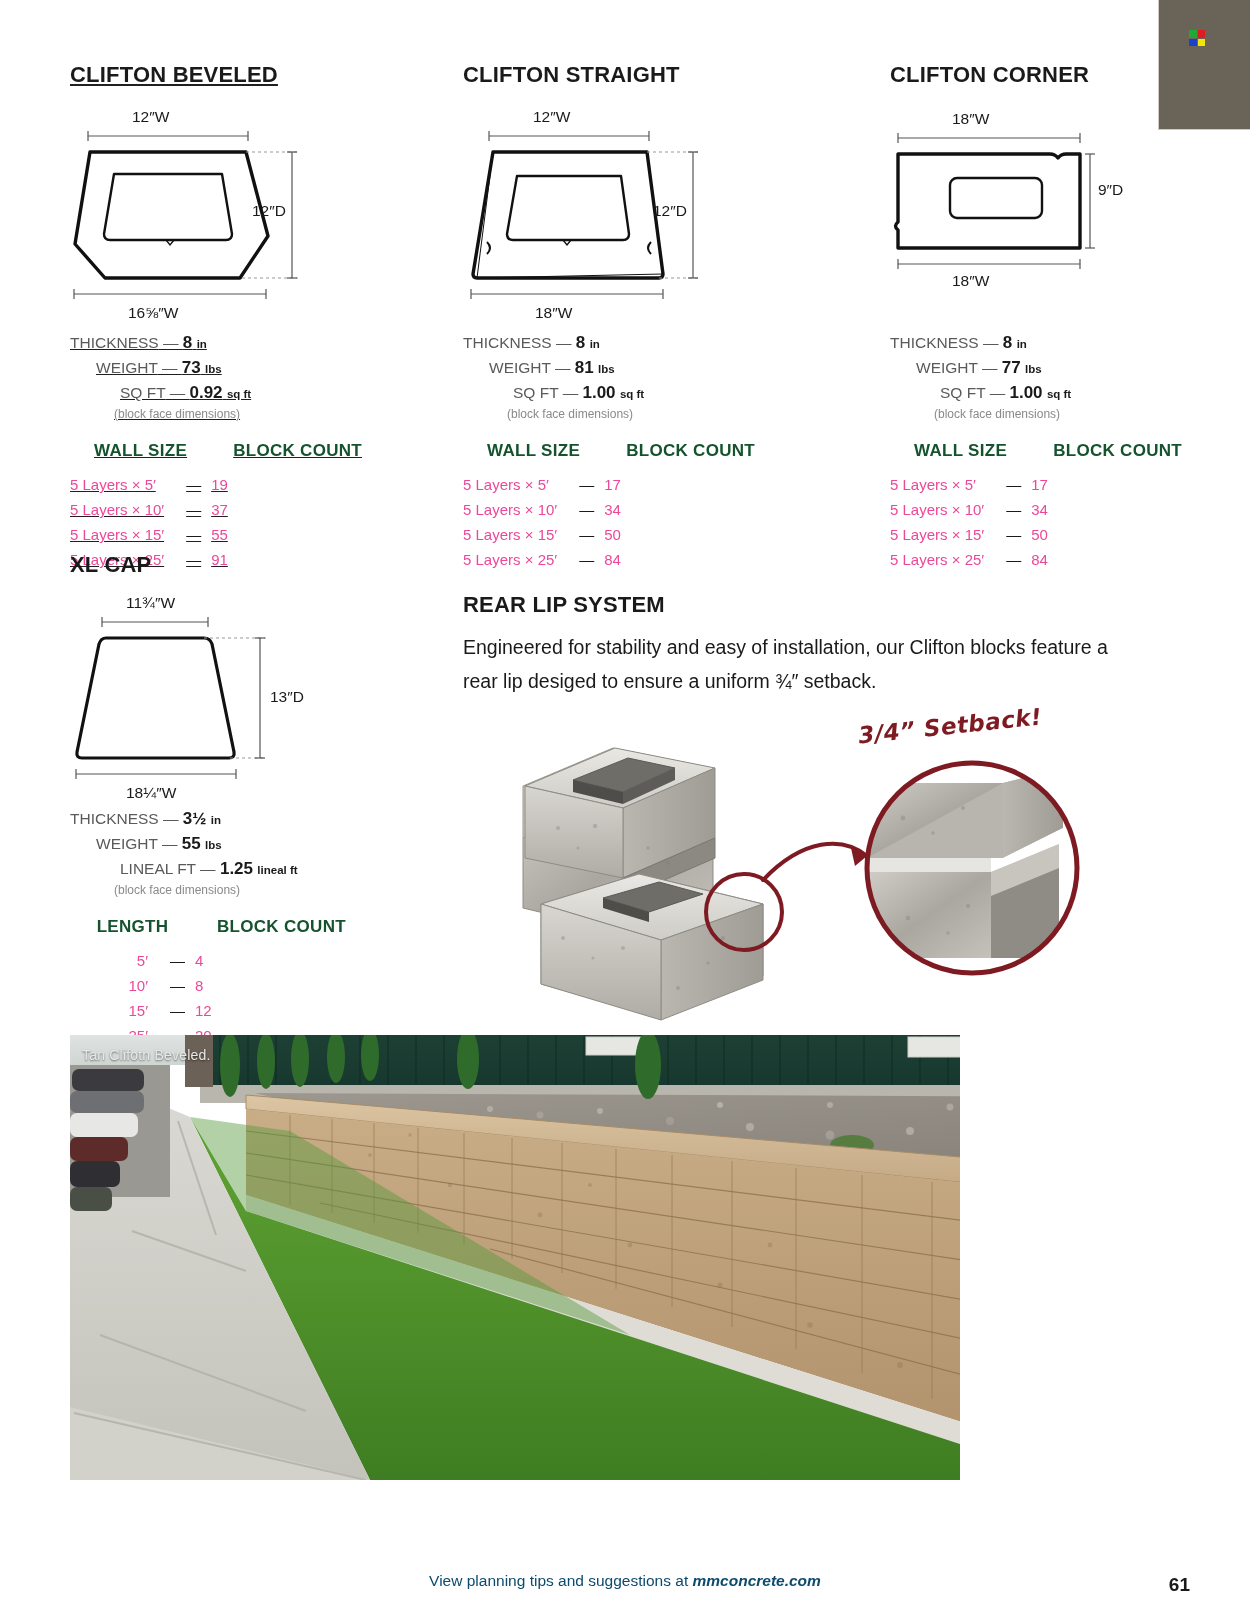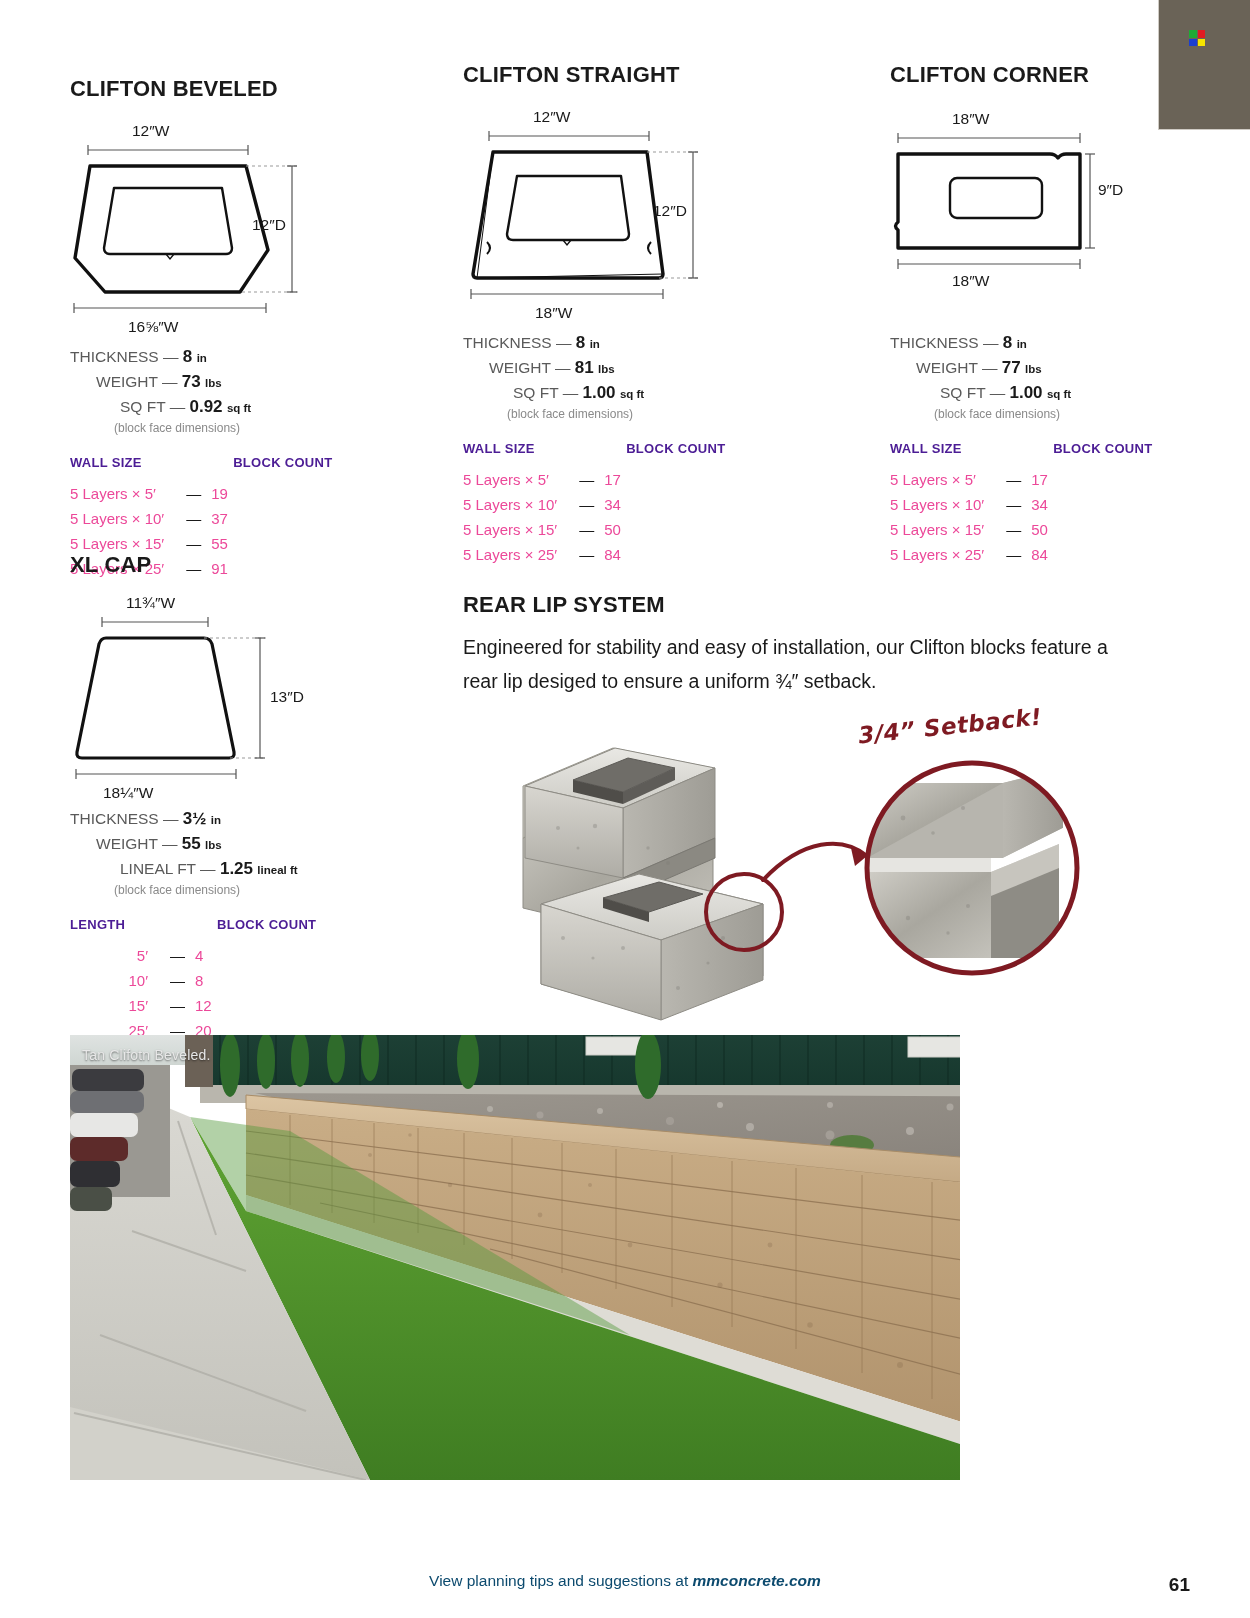--- a/index.html
+++ b/index.html
@@ -41,22 +41,22 @@
   .spec .val{ color:#1a1a1a; font-weight:600; font-size:17px;}
   .spec .unit{ color:#1a1a1a; font-size:11.5px; font-weight:600;}
   .spec.i1{ padding-left:0px;}
   .spec.i2{ padding-left:26px;}
   .spec.i3{ padding-left:50px;}
   .note{ color:#8a8a8a; font-size:12px; padding-left:44px; margin-top:1px;}
 
   
   table.counts{ border-collapse:collapse; margin-top:20px; }
   table.counts th{
-    font-size:13px; font-weight:700; text-align:left; padding:0 0 11px 0;
-    letter-spacing:0.3px; color:#4c1d95; white-space:nowrap;
+    font-size:17px; font-weight:700; text-align:center; padding:0 0 11px 0;
+    letter-spacing:0.3px; color:#14532d; white-space:nowrap;
   }
   table.counts th.c2{ padding-left:22px; }
   table.counts td{ font-size:15px; padding:4px 0; white-space:nowrap; color:#ec4899;}
   table.counts td.dash{ padding:4px 10px 4px 22px; color:#1a1a1a;}
   table.counts td.num{ }
   table.xlcap td.len{ text-align:right; padding-right:0; width:78px;}
   table.xlcap th.c1{ }
 
   
   .diagram{ position:relative; }
@@ -100,21 +100,21 @@
   <div class="edge-logo">
     <i class="lg-g"></i>
       <i class="lg-r"></i>
       <i class="lg-b"></i>
       <i class="lg-y"></i>
   </div>
 </div>
 
 <div class="page">
 
-  <div class="col" style="left:70px; top:76px; width:340px;">
+  <div class="col" style="left:70px; top:62px; width:340px;text-decoration:underline;">
     <h2 class="sec-title">CLIFTON BEVELED</h2>
 
     <div class="diagram" style="height:215px; margin-top:28px;">
       <svg width="250" height="200" viewBox="0 0 250 200" style="position:absolute;left:0;top:10px;">
 
         <line x1="18" y1="10" x2="178" y2="10" stroke="#555" stroke-width="1.2"></line>
         <line x1="18" y1="5" x2="18" y2="15" stroke="#555" stroke-width="1.2"></line>
         <line x1="178" y1="5" x2="178" y2="15" stroke="#555" stroke-width="1.2"></line>
 
         <path d="M20 26 L176 26 L198 110 L170 152 L35 152 L5 118 Z" fill="#ffffff" stroke="#111" stroke-width="3.4" stroke-linejoin="round"></path>
@@ -355,21 +355,21 @@
         <line x1="160" y1="148" x2="196" y2="148" stroke="#999" stroke-width="1" stroke-dasharray="3,3"></line>
         <line x1="190" y1="28" x2="190" y2="148" stroke="#555" stroke-width="1.2"></line>
         <line x1="185" y1="28" x2="195" y2="28" stroke="#555" stroke-width="1.2"></line>
         <line x1="185" y1="148" x2="195" y2="148" stroke="#555" stroke-width="1.2"></line>
         <line x1="6" y1="164" x2="166" y2="164" stroke="#555" stroke-width="1.2"></line>
         <line x1="6" y1="159" x2="6" y2="169" stroke="#555" stroke-width="1.2"></line>
         <line x1="166" y1="159" x2="166" y2="169" stroke="#555" stroke-width="1.2"></line>
       </svg>
       <span class="dimtxt" style="left:56px; top:-8px;">11¾″W</span>
       <span class="dimtxt" style="left:200px; top:86px;">13″D</span>
-      <span class="dimtxt" style="left:33px; top:182px;text-align:right;">18¼″W</span>
+      <span class="dimtxt" style="left:56px; top:182px;text-align:right;">18¼″W</span>
     </div>
 
     <div class="spec i1">
       <span>THICKNESS</span> —
       <span class="val">3½</span>
       <span class="unit">in</span>
     </div>
     <div class="spec i2">
       <span>WEIGHT</span> —
       <span class="val">55</span>

